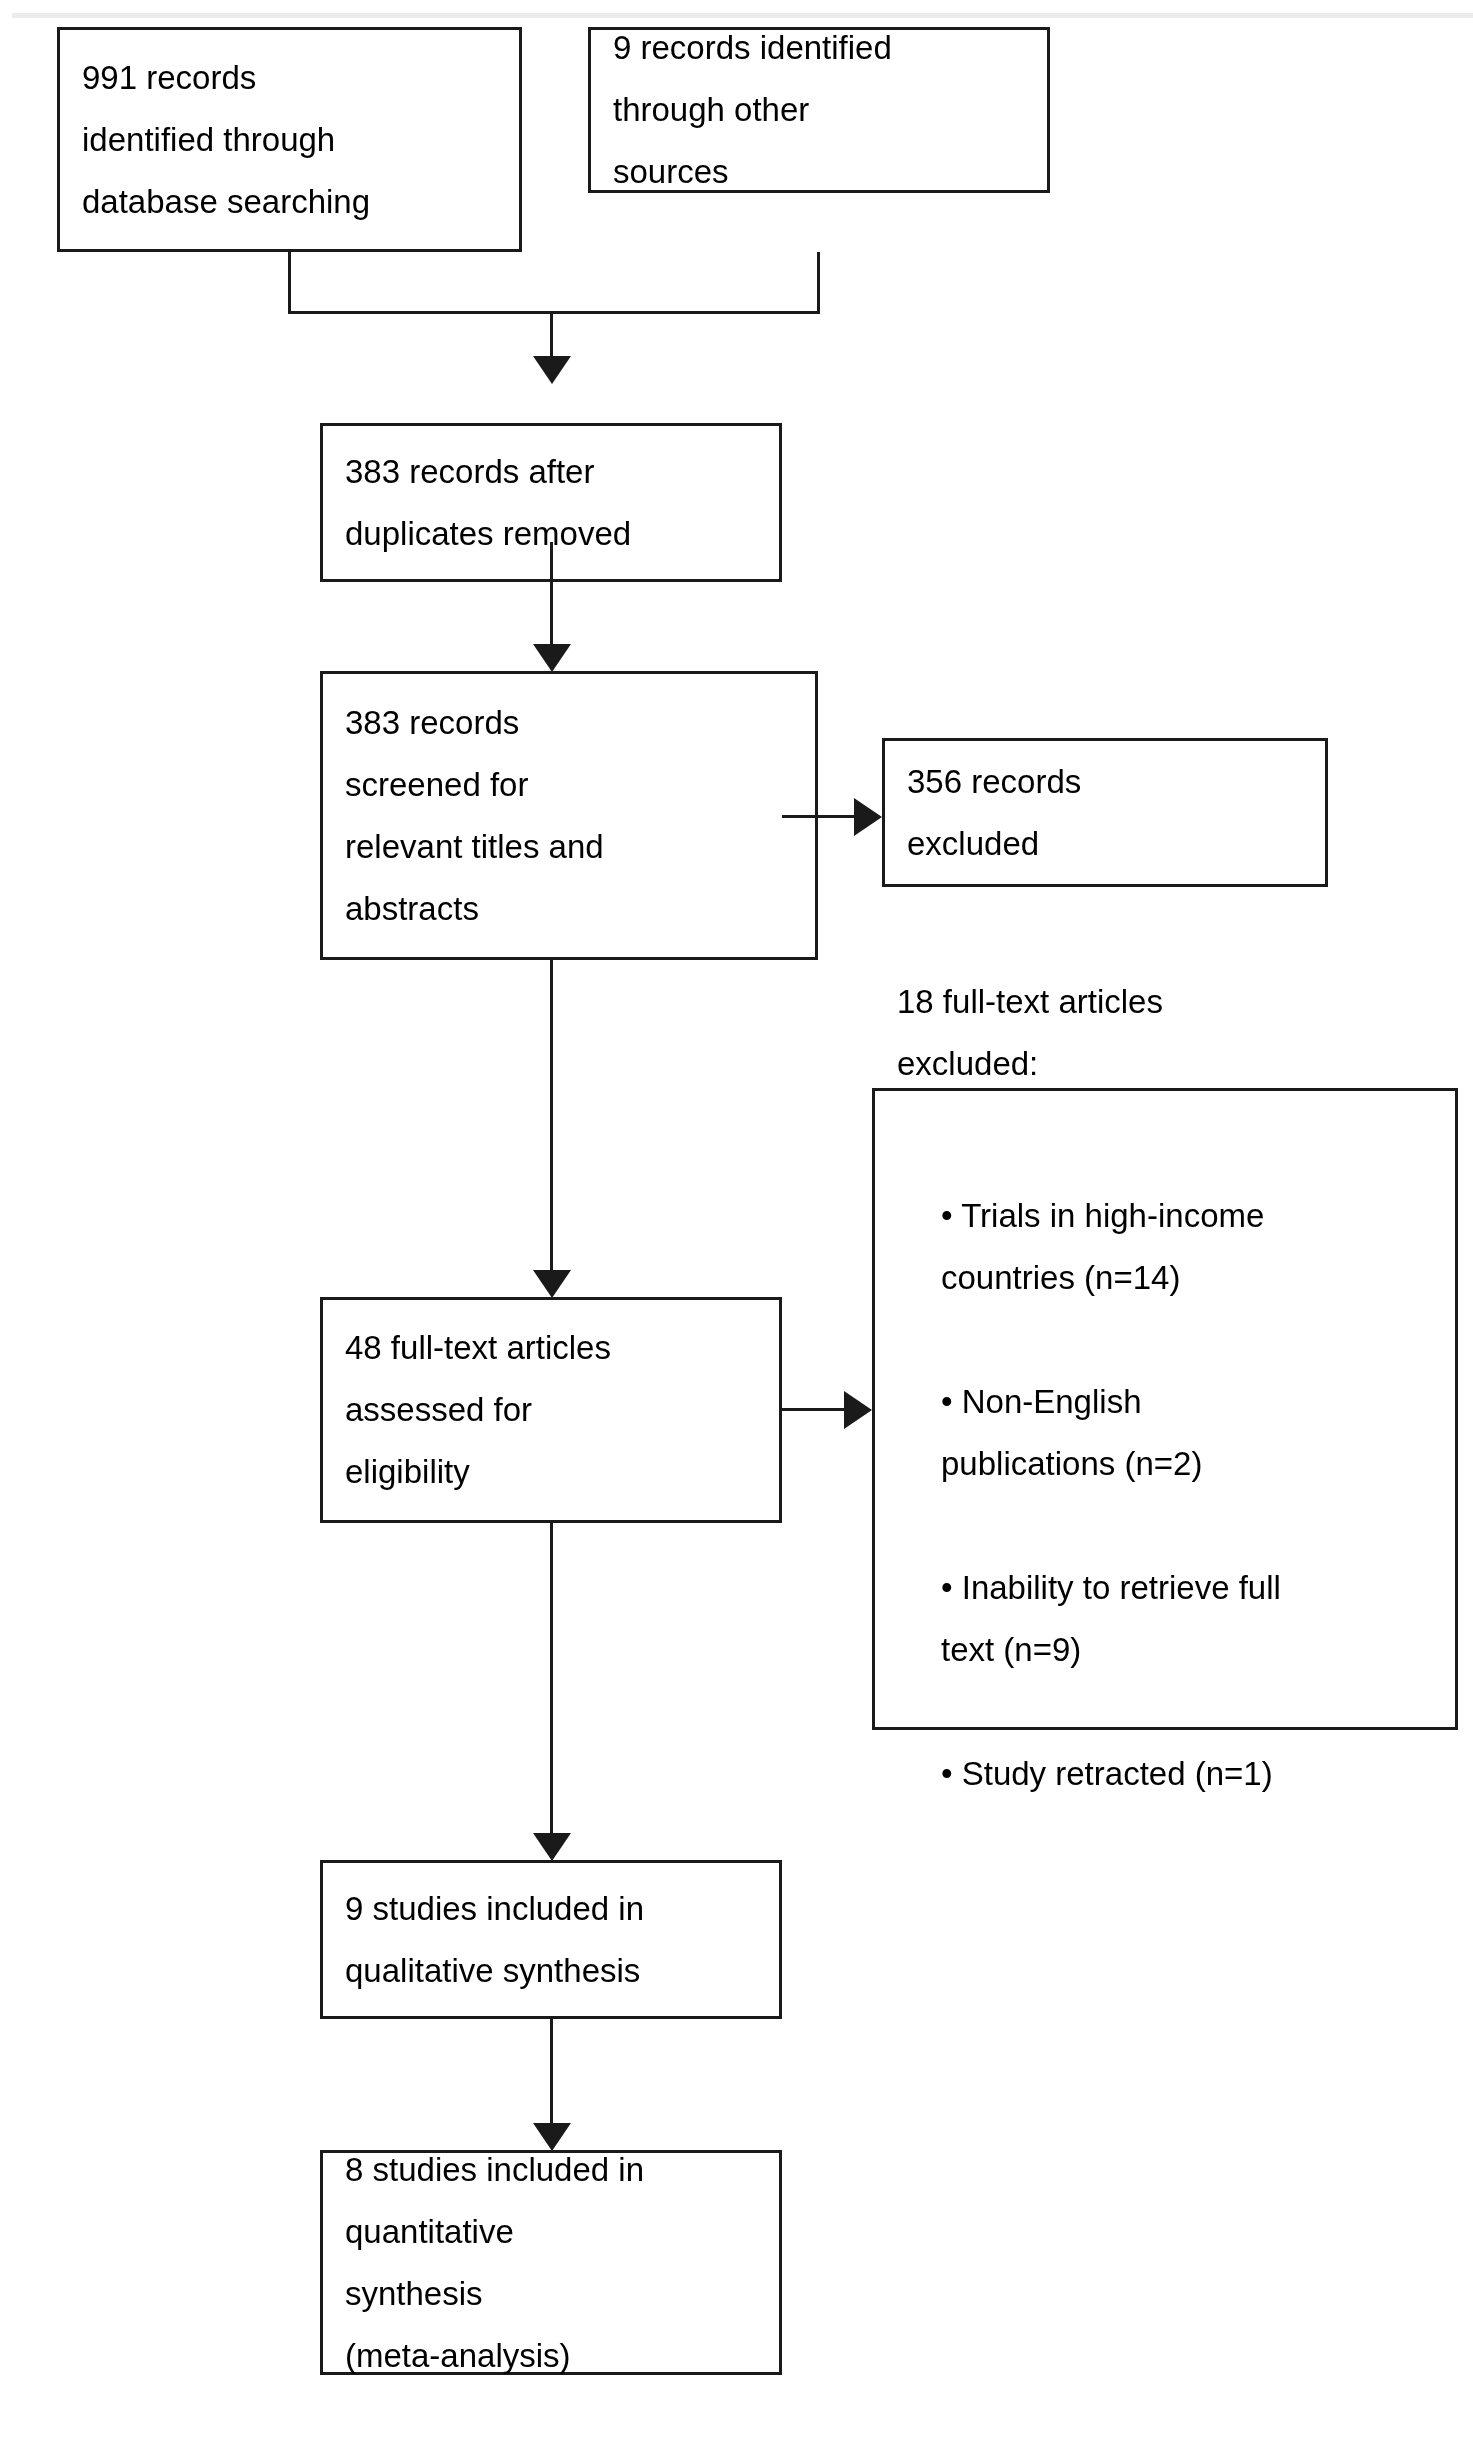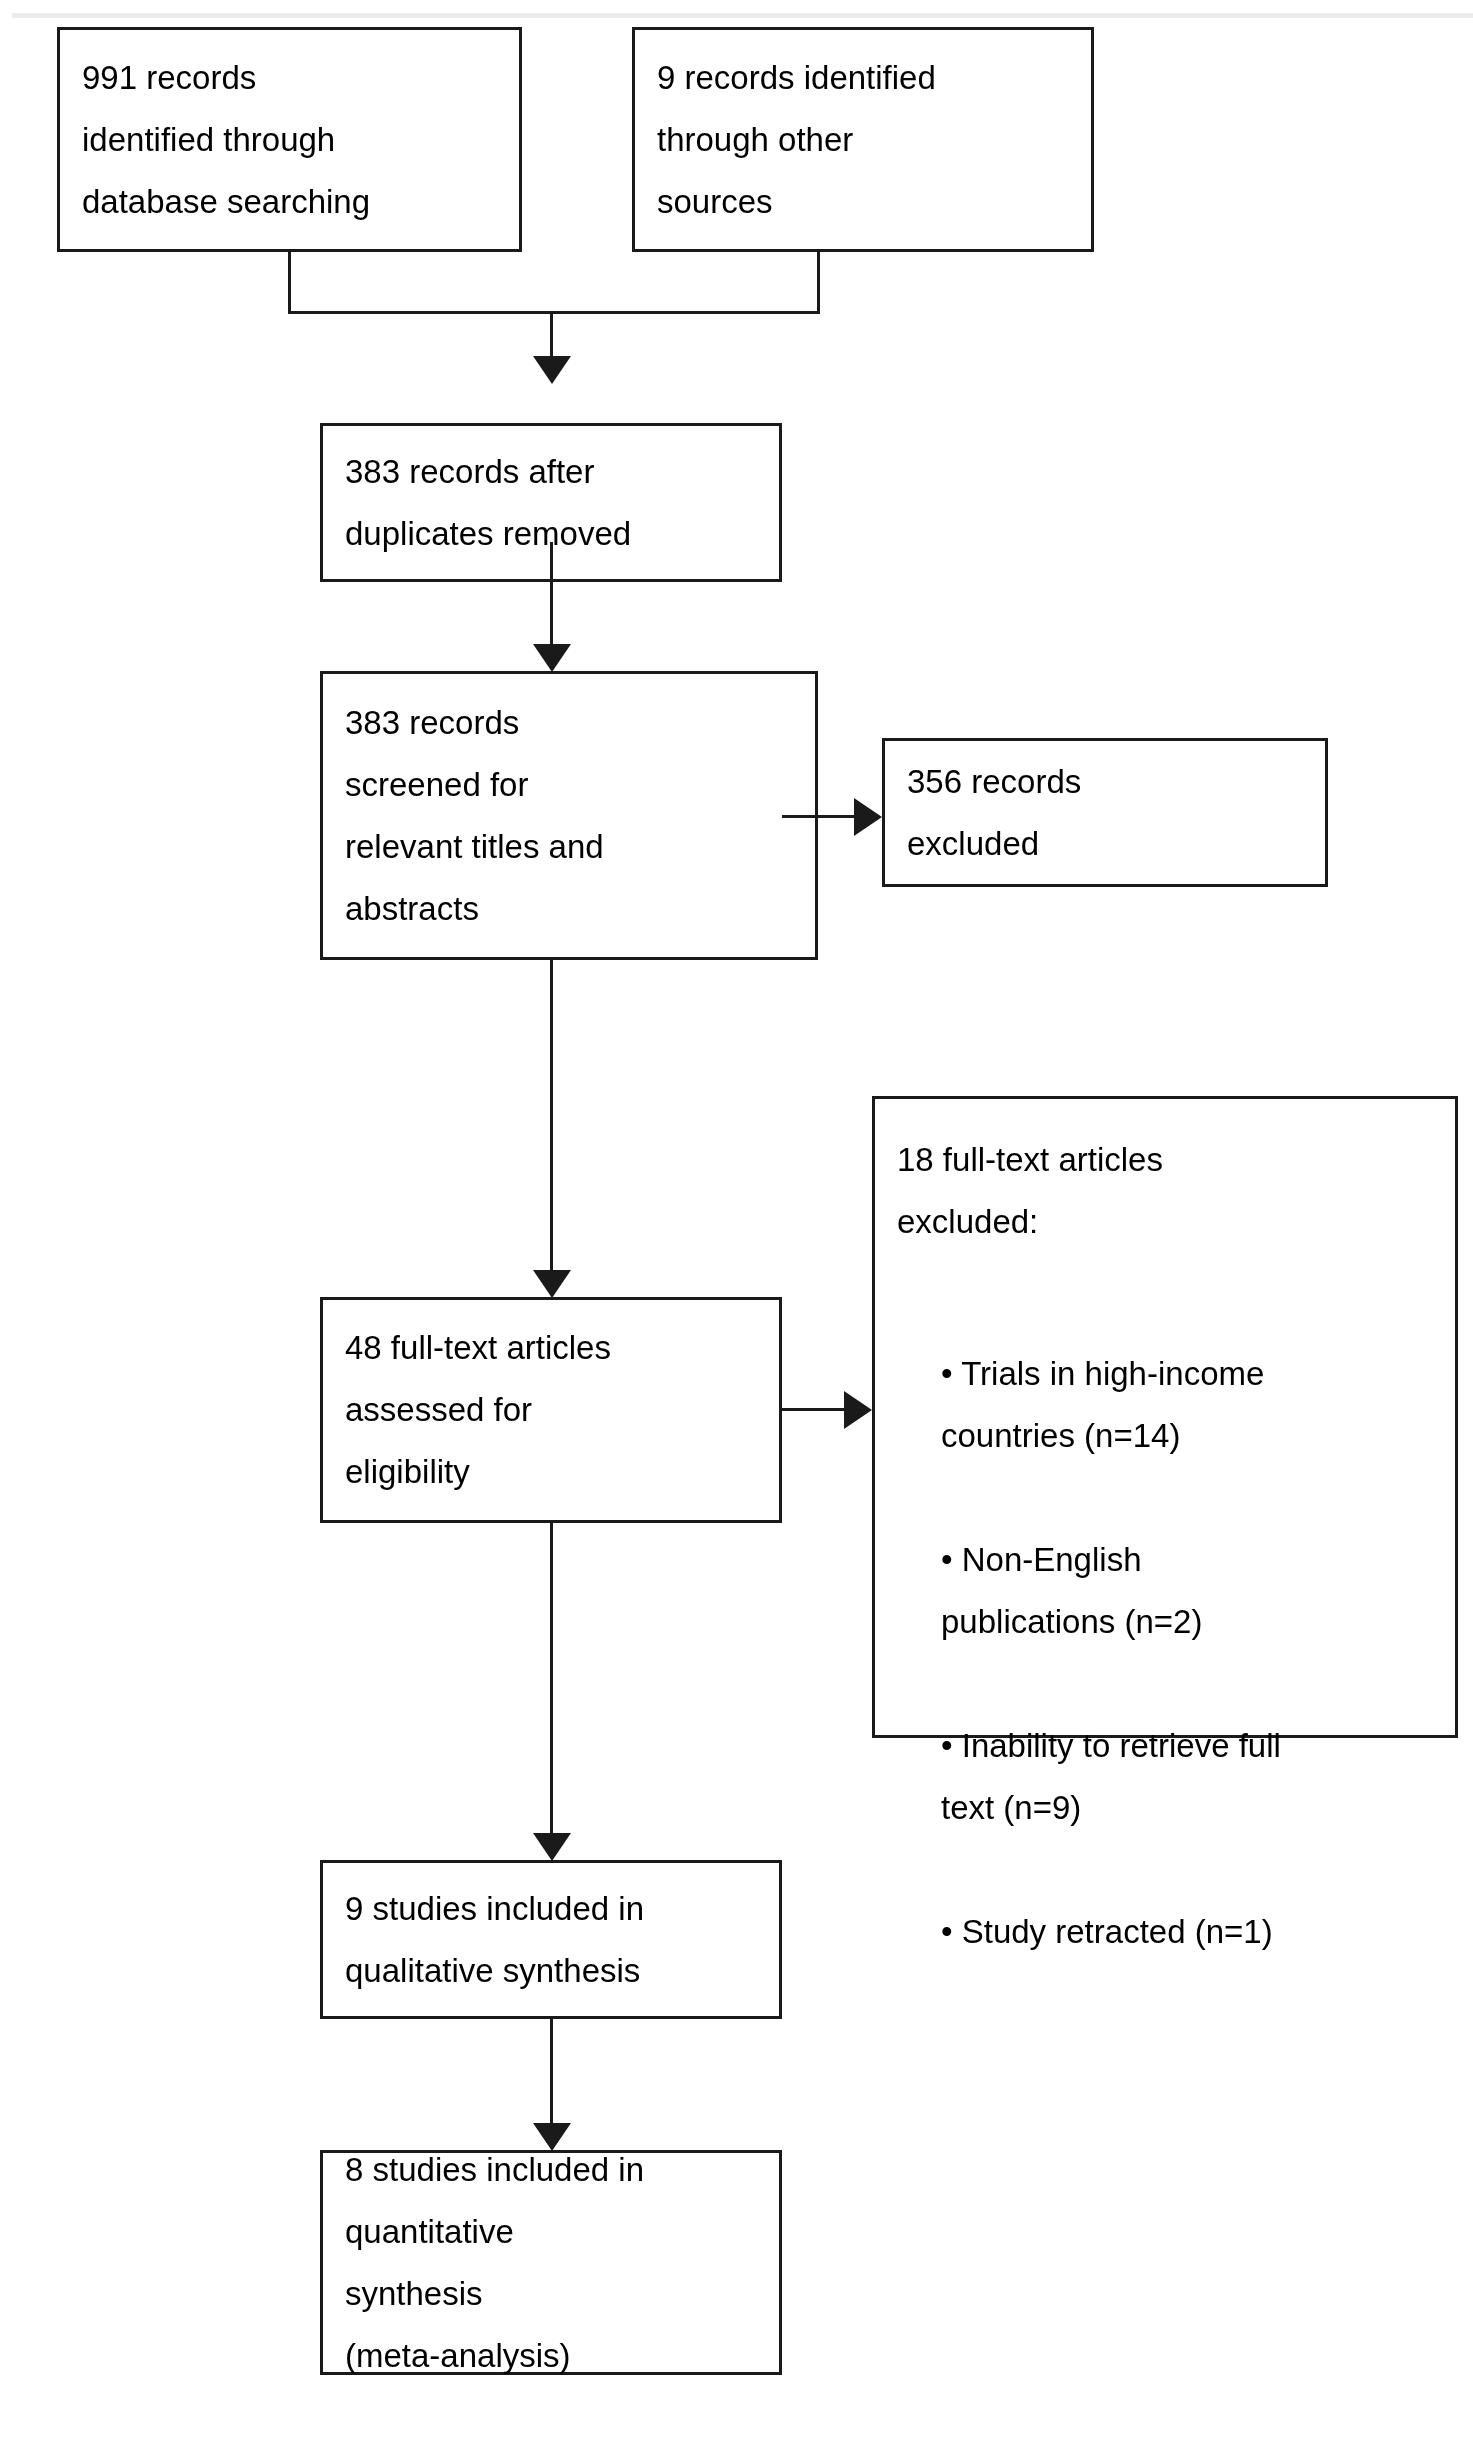--- a/index.html
+++ b/index.html
@@ -31,27 +31,26 @@
     background:var(--bg);
     font-size:33px;
     line-height:62px;
     white-space:pre-line;
     display:flex;
     flex-direction:column;
     justify-content:center;
     padding:10px 8px 10px 22px;
   }
   .fbox.topalign{
-    justify-content:flex-start;
+    justify-content:center;
     padding-top:30px;
-    margin-top:8px;
   }
   
   .b-identified-db   {left:57px;  top:27px;   width:465px; height:225px;}
-  .b-identified-other{left:588px; top:27px;   width:462px; height:225px;margin-left:44px;}
+  .b-identified-other{left:588px; top:27px;   width:462px; height:166px;}
   .b-after-dup       {left:320px; top:383px;  width:462px; height:159px;margin-top:40px;}
   .b-screened        {left:320px; top:671px;  width:498px; height:289px;}
   .b-rec-excluded    {left:882px; top:738px;  width:446px; height:149px;}
   .b-ft-assessed     {left:320px; top:1297px; width:462px; height:226px;}
   .b-ft-excluded     {left:872px; top:1088px; width:586px; height:642px;}
   .b-qualitative     {left:320px; top:1860px; width:462px; height:159px;}
   .b-quantitative    {left:320px; top:2150px; width:462px; height:225px;}
 
   .excl-list{
     margin:28px 0 0 0;

